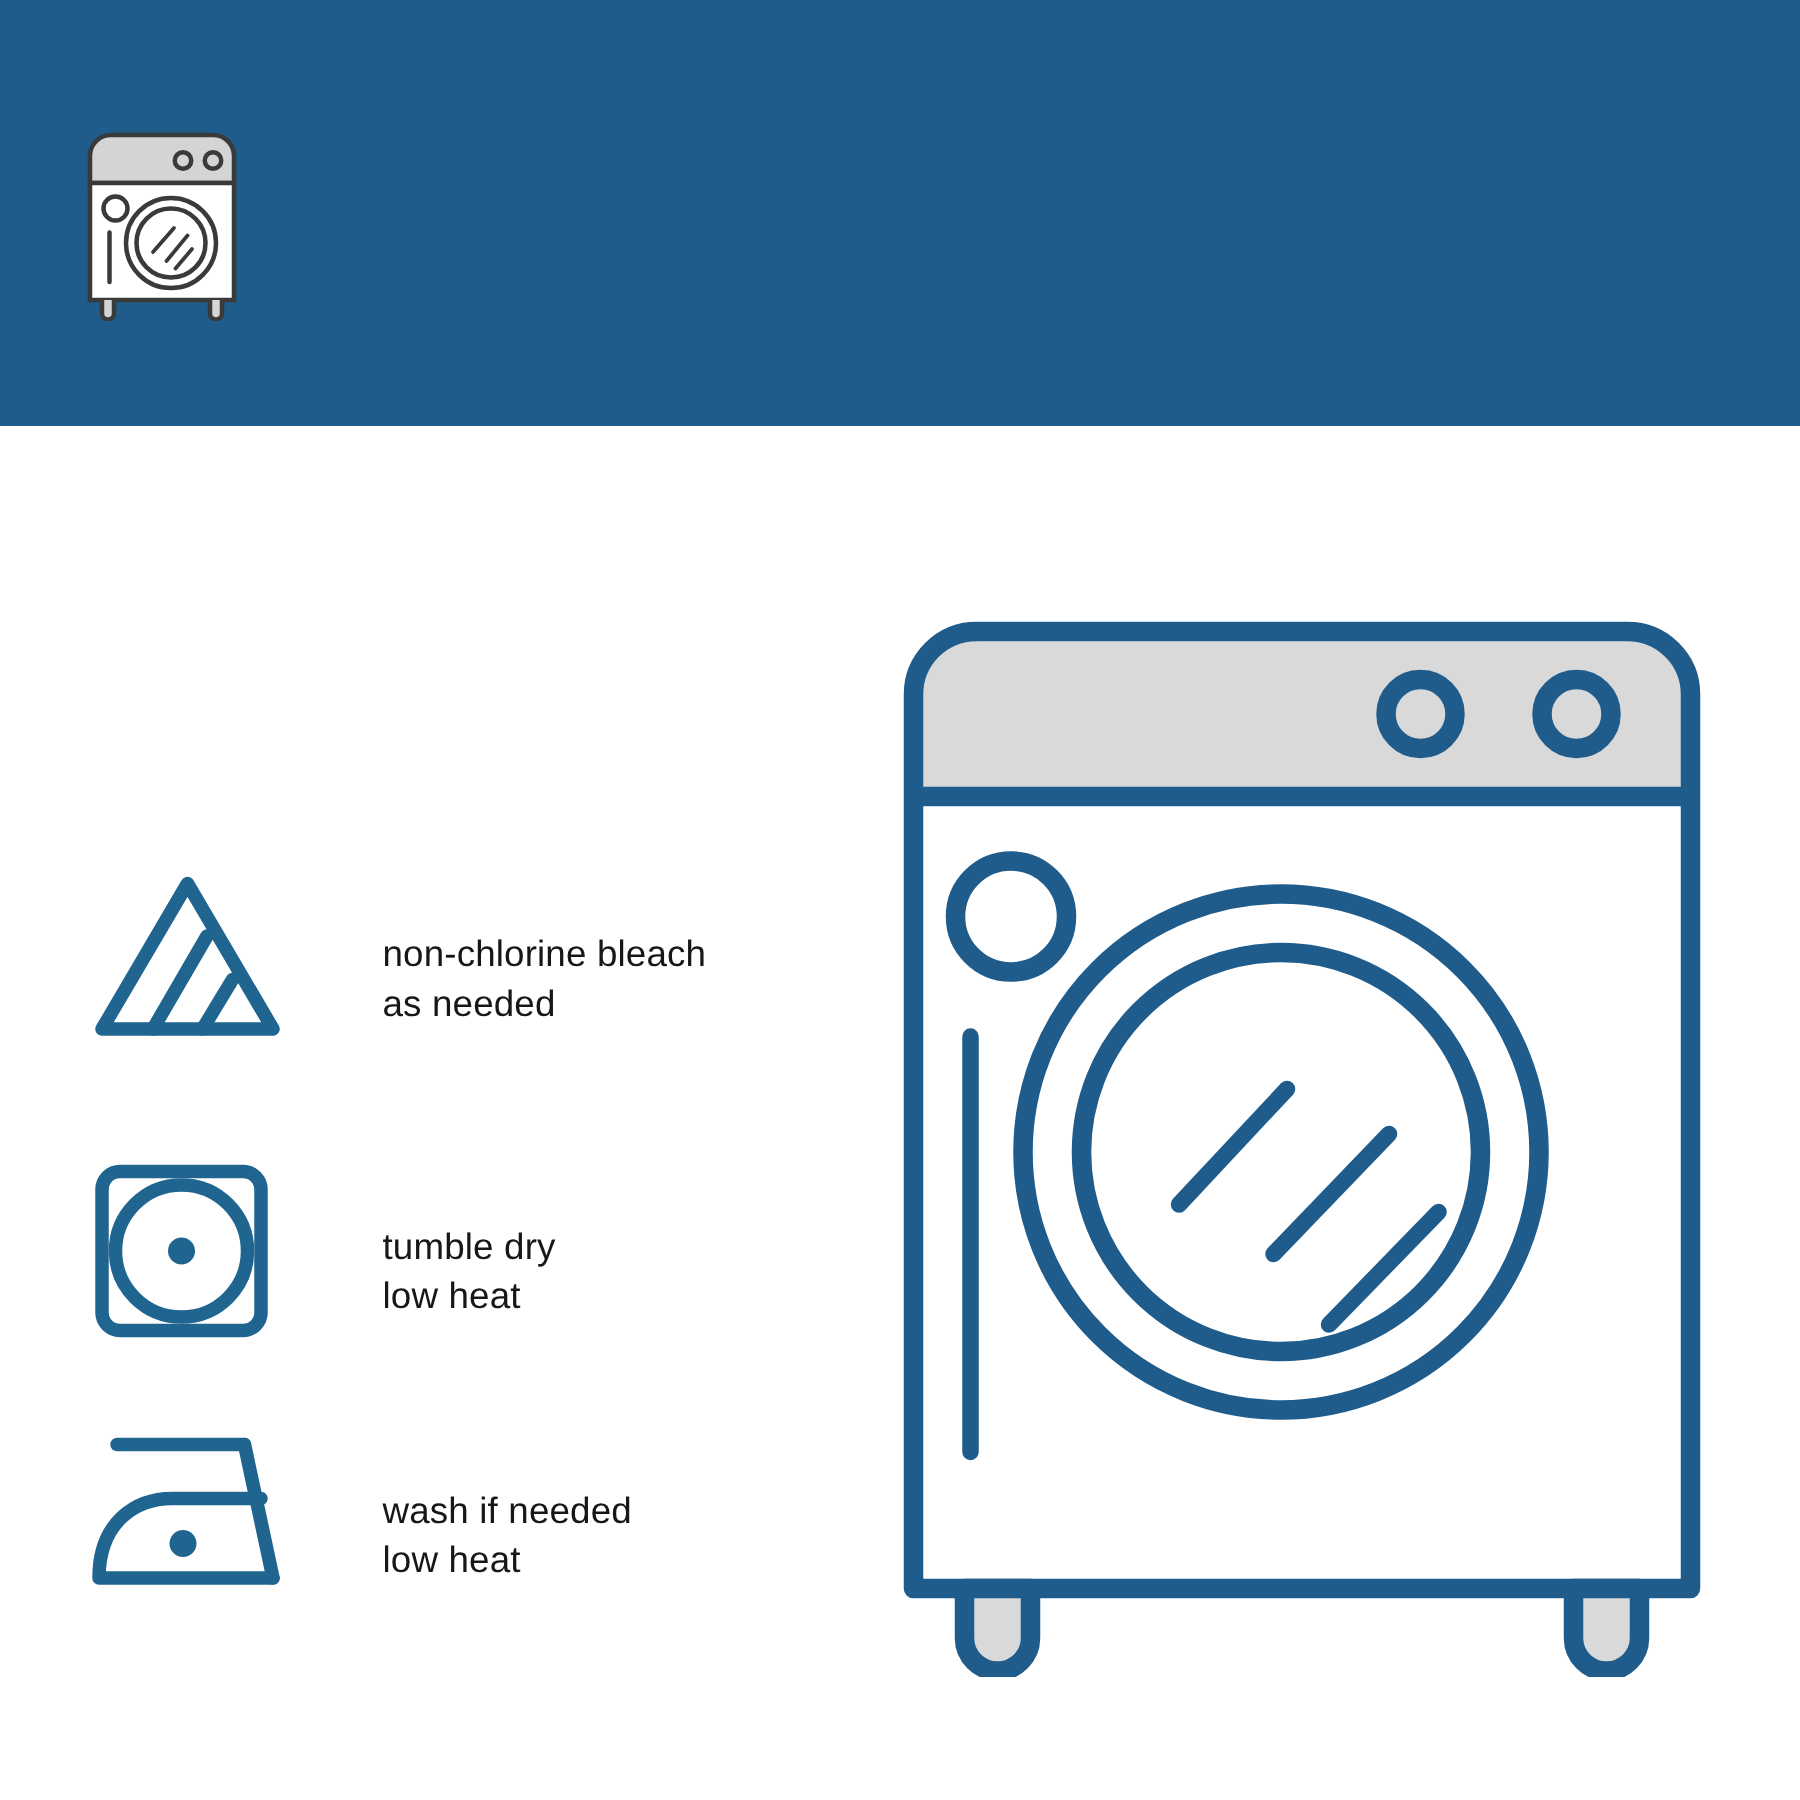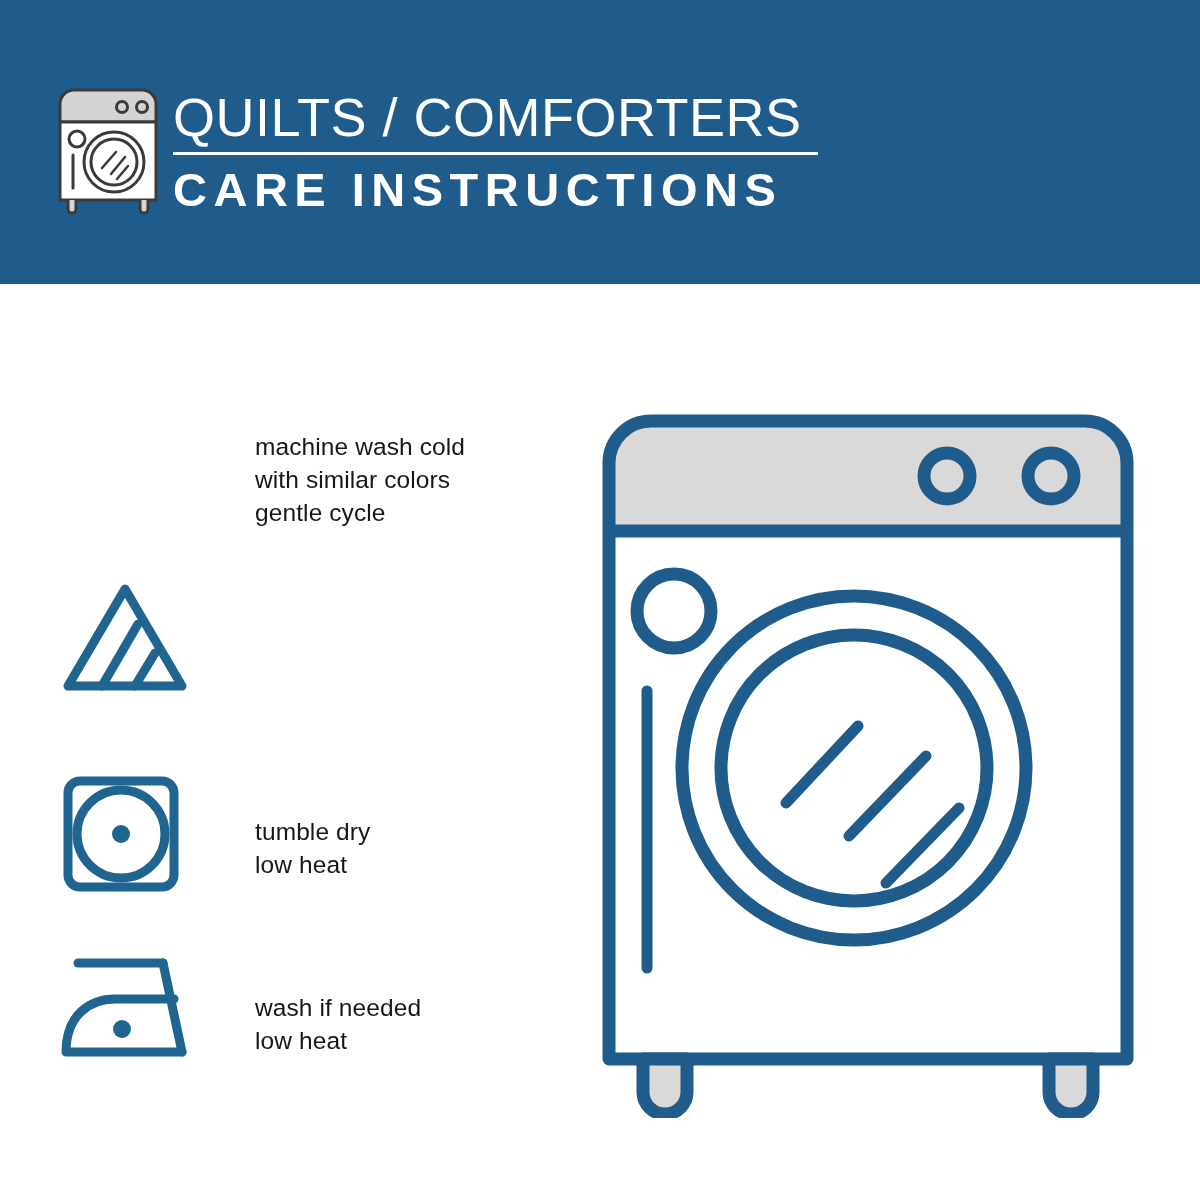--- a/index.html
+++ b/index.html
@@ -145,49 +145,43 @@
 
         <line x1="50" y1="90" x2="64" y2="74" stroke="#3A3A3A" stroke-width="2.5" stroke-linecap="round"></line>
         <line x1="59" y1="96" x2="73" y2="79" stroke="#3A3A3A" stroke-width="2.5" stroke-linecap="round"></line>
         <line x1="65" y1="101" x2="76" y2="88" stroke="#3A3A3A" stroke-width="2.5" stroke-linecap="round"></line>
 
         <path d="M16 122 v9 a4 4 0 0 0 8 0 v-9" fill="#D4D4D4" stroke="#3A3A3A" stroke-width="3"></path>
         <path d="M88 122 v9 a4 4 0 0 0 8 0 v-9" fill="#D4D4D4" stroke="#3A3A3A" stroke-width="3"></path>
       </svg>
     </div>
 
-    <div id="header-titles">
-      <div id="title-primary">QUILTS / COMFORTERS</div>
-      <div id="title-rule"></div>
-      <div id="title-secondary">CARE INSTRUCTIONS</div>
-    </div>
 
   </div>
 
   <div id="care-list">
 
     <div class="care-row r0">
-      <div class="care-text">
-        <div>machine wash cold</div>
-        <div>with similar colors</div>
-        <div>gentle cycle</div>
-      </div>
     </div>
 
     <div class="care-row r1">
       <div class="care-symbol">
         <svg width="140" height="120" viewBox="0 0 140 120" xmlns="http://www.w3.org/2000/svg">
           <g fill="none" stroke="#206490" stroke-width="9" stroke-linejoin="round" stroke-linecap="round">
 
             <path d="M65 10 L 122 107 L 8 107 Z"></path>
 
             <path d="M78 45 L 42 107"></path>
             <path d="M95 74 L 75 107"></path>
           </g>
         </svg>
+      </div>
+      <div class="care-text">
+        <div>non-chlorine bleach</div>
+        <div>as needed</div>
       </div>
     </div>
 
     <div class="care-row r2">
       <div class="care-symbol">
         <svg width="140" height="120" viewBox="0 0 140 120" xmlns="http://www.w3.org/2000/svg">
           <g fill="none" stroke="#206490" stroke-width="9" stroke-linejoin="round">
             <rect x="8" y="7" width="106" height="106" rx="12"></rect>
             <circle cx="61" cy="60" r="44"></circle>
           </g>

